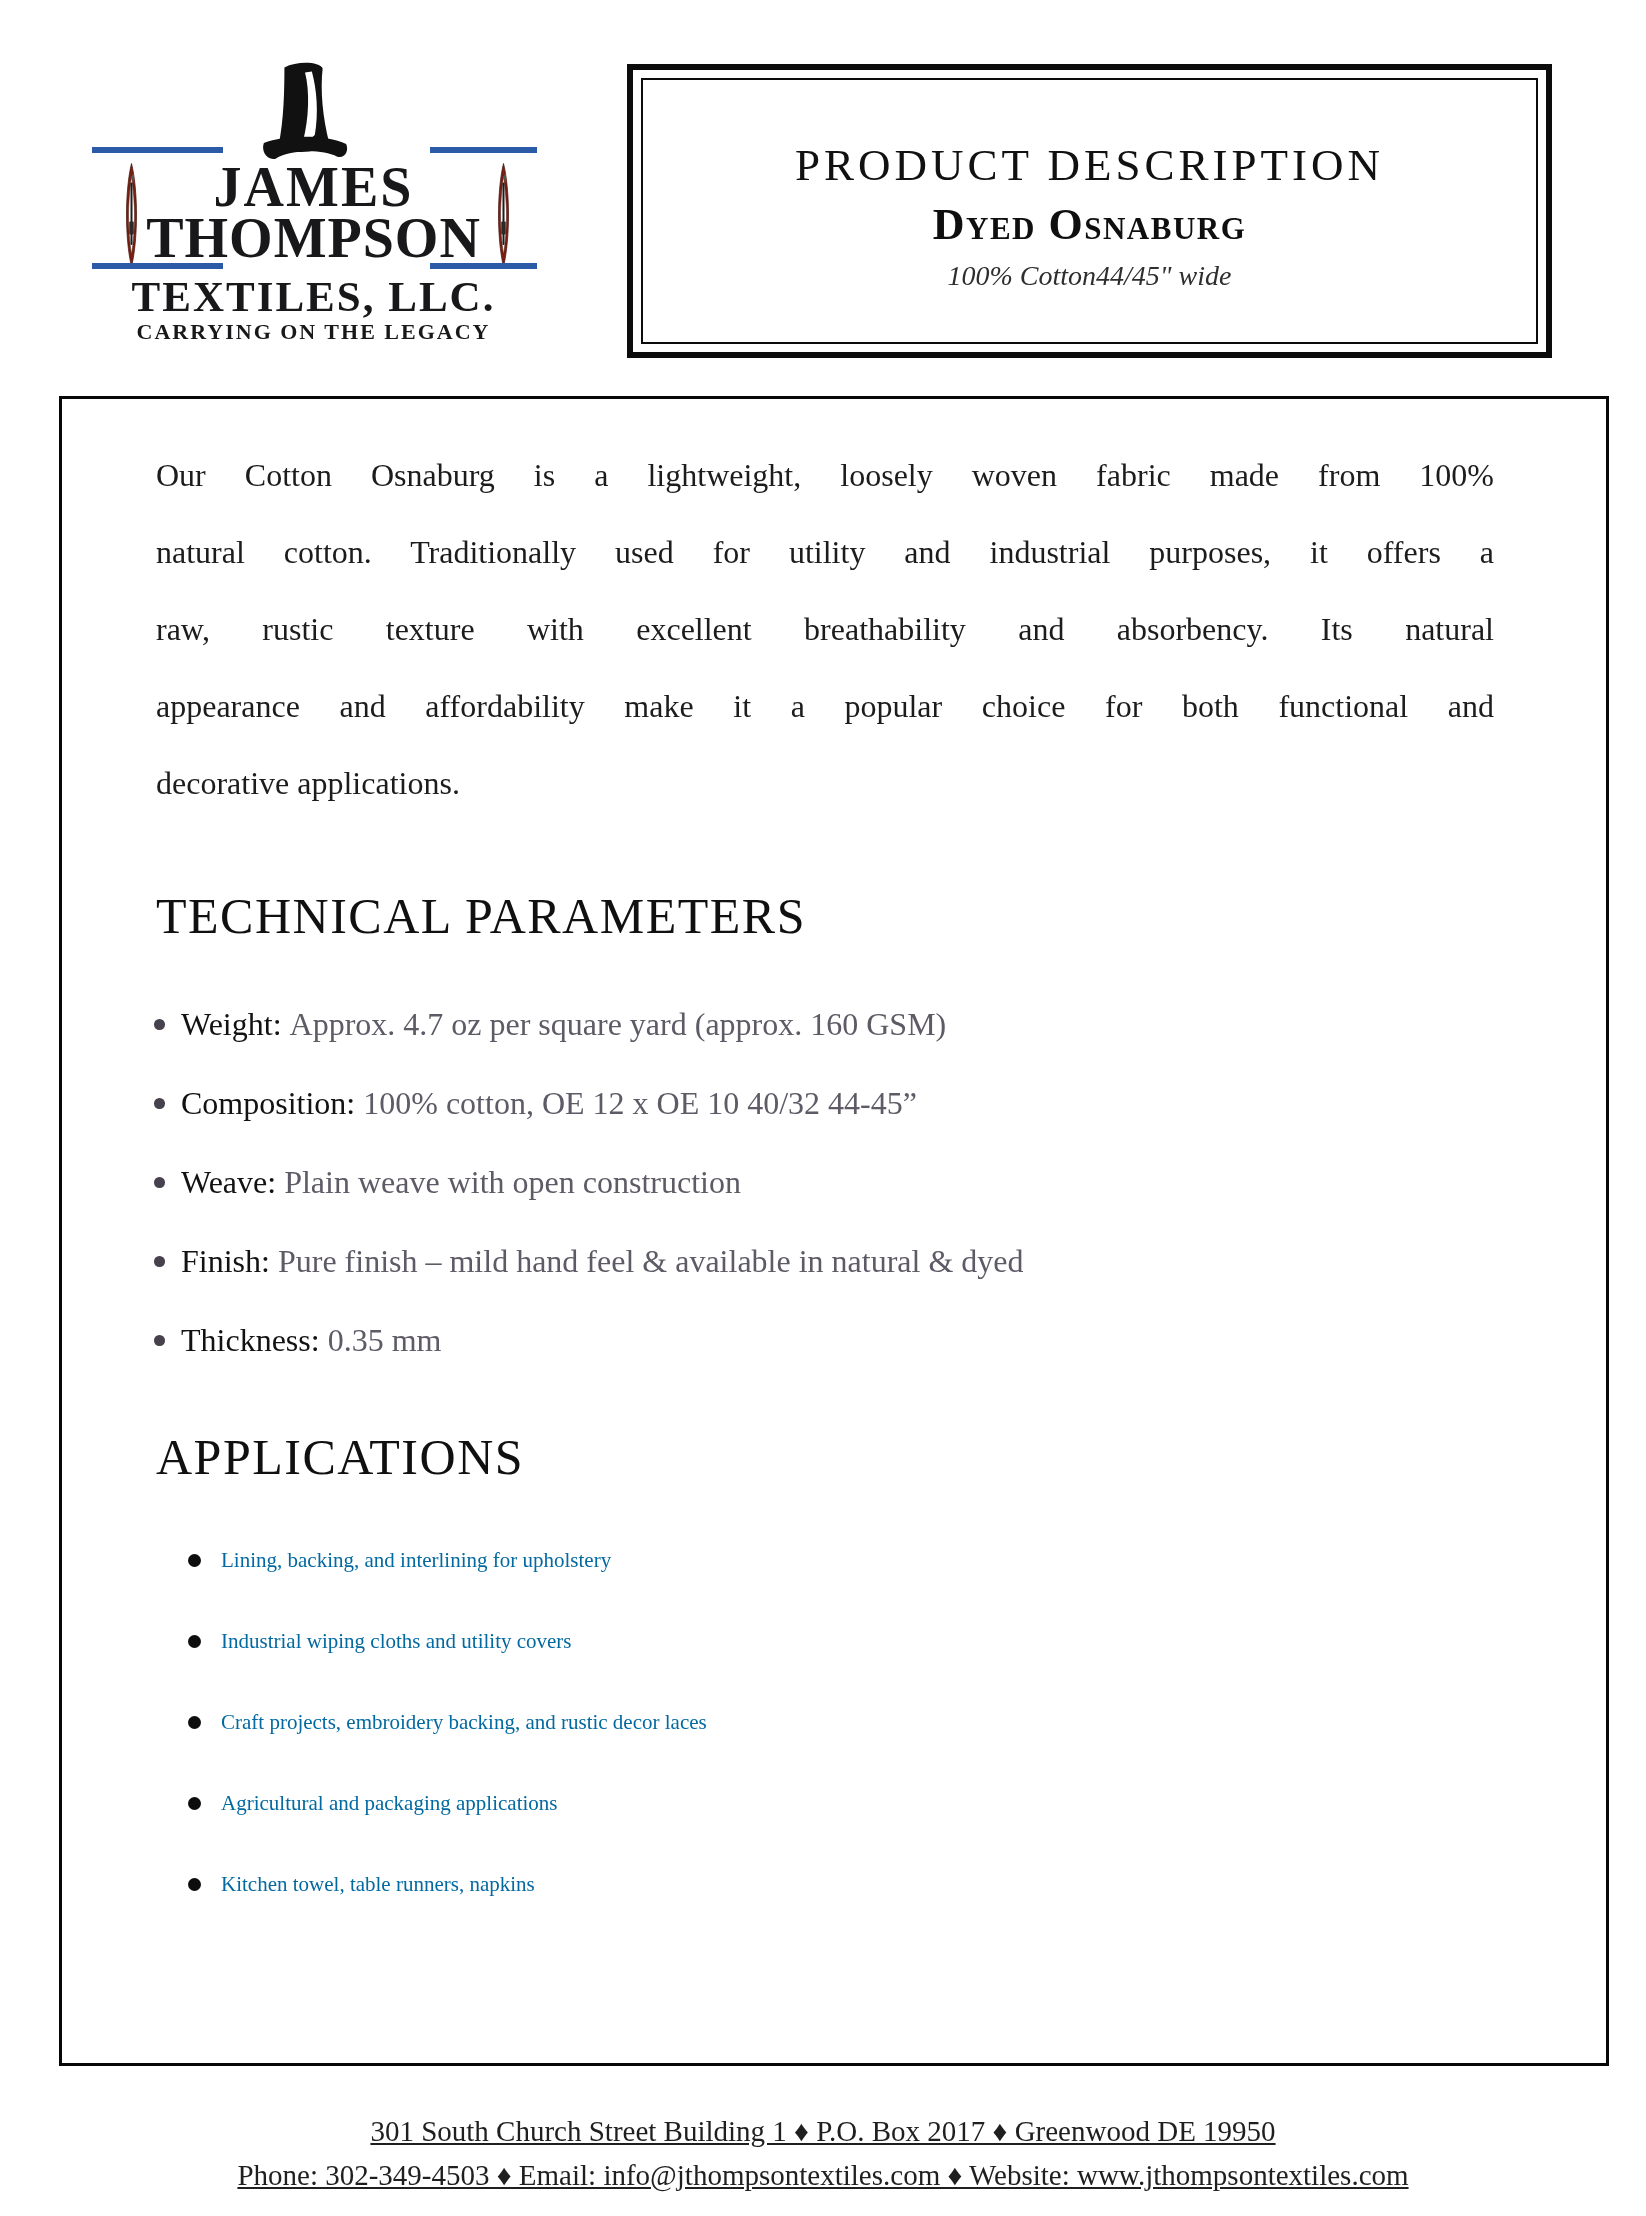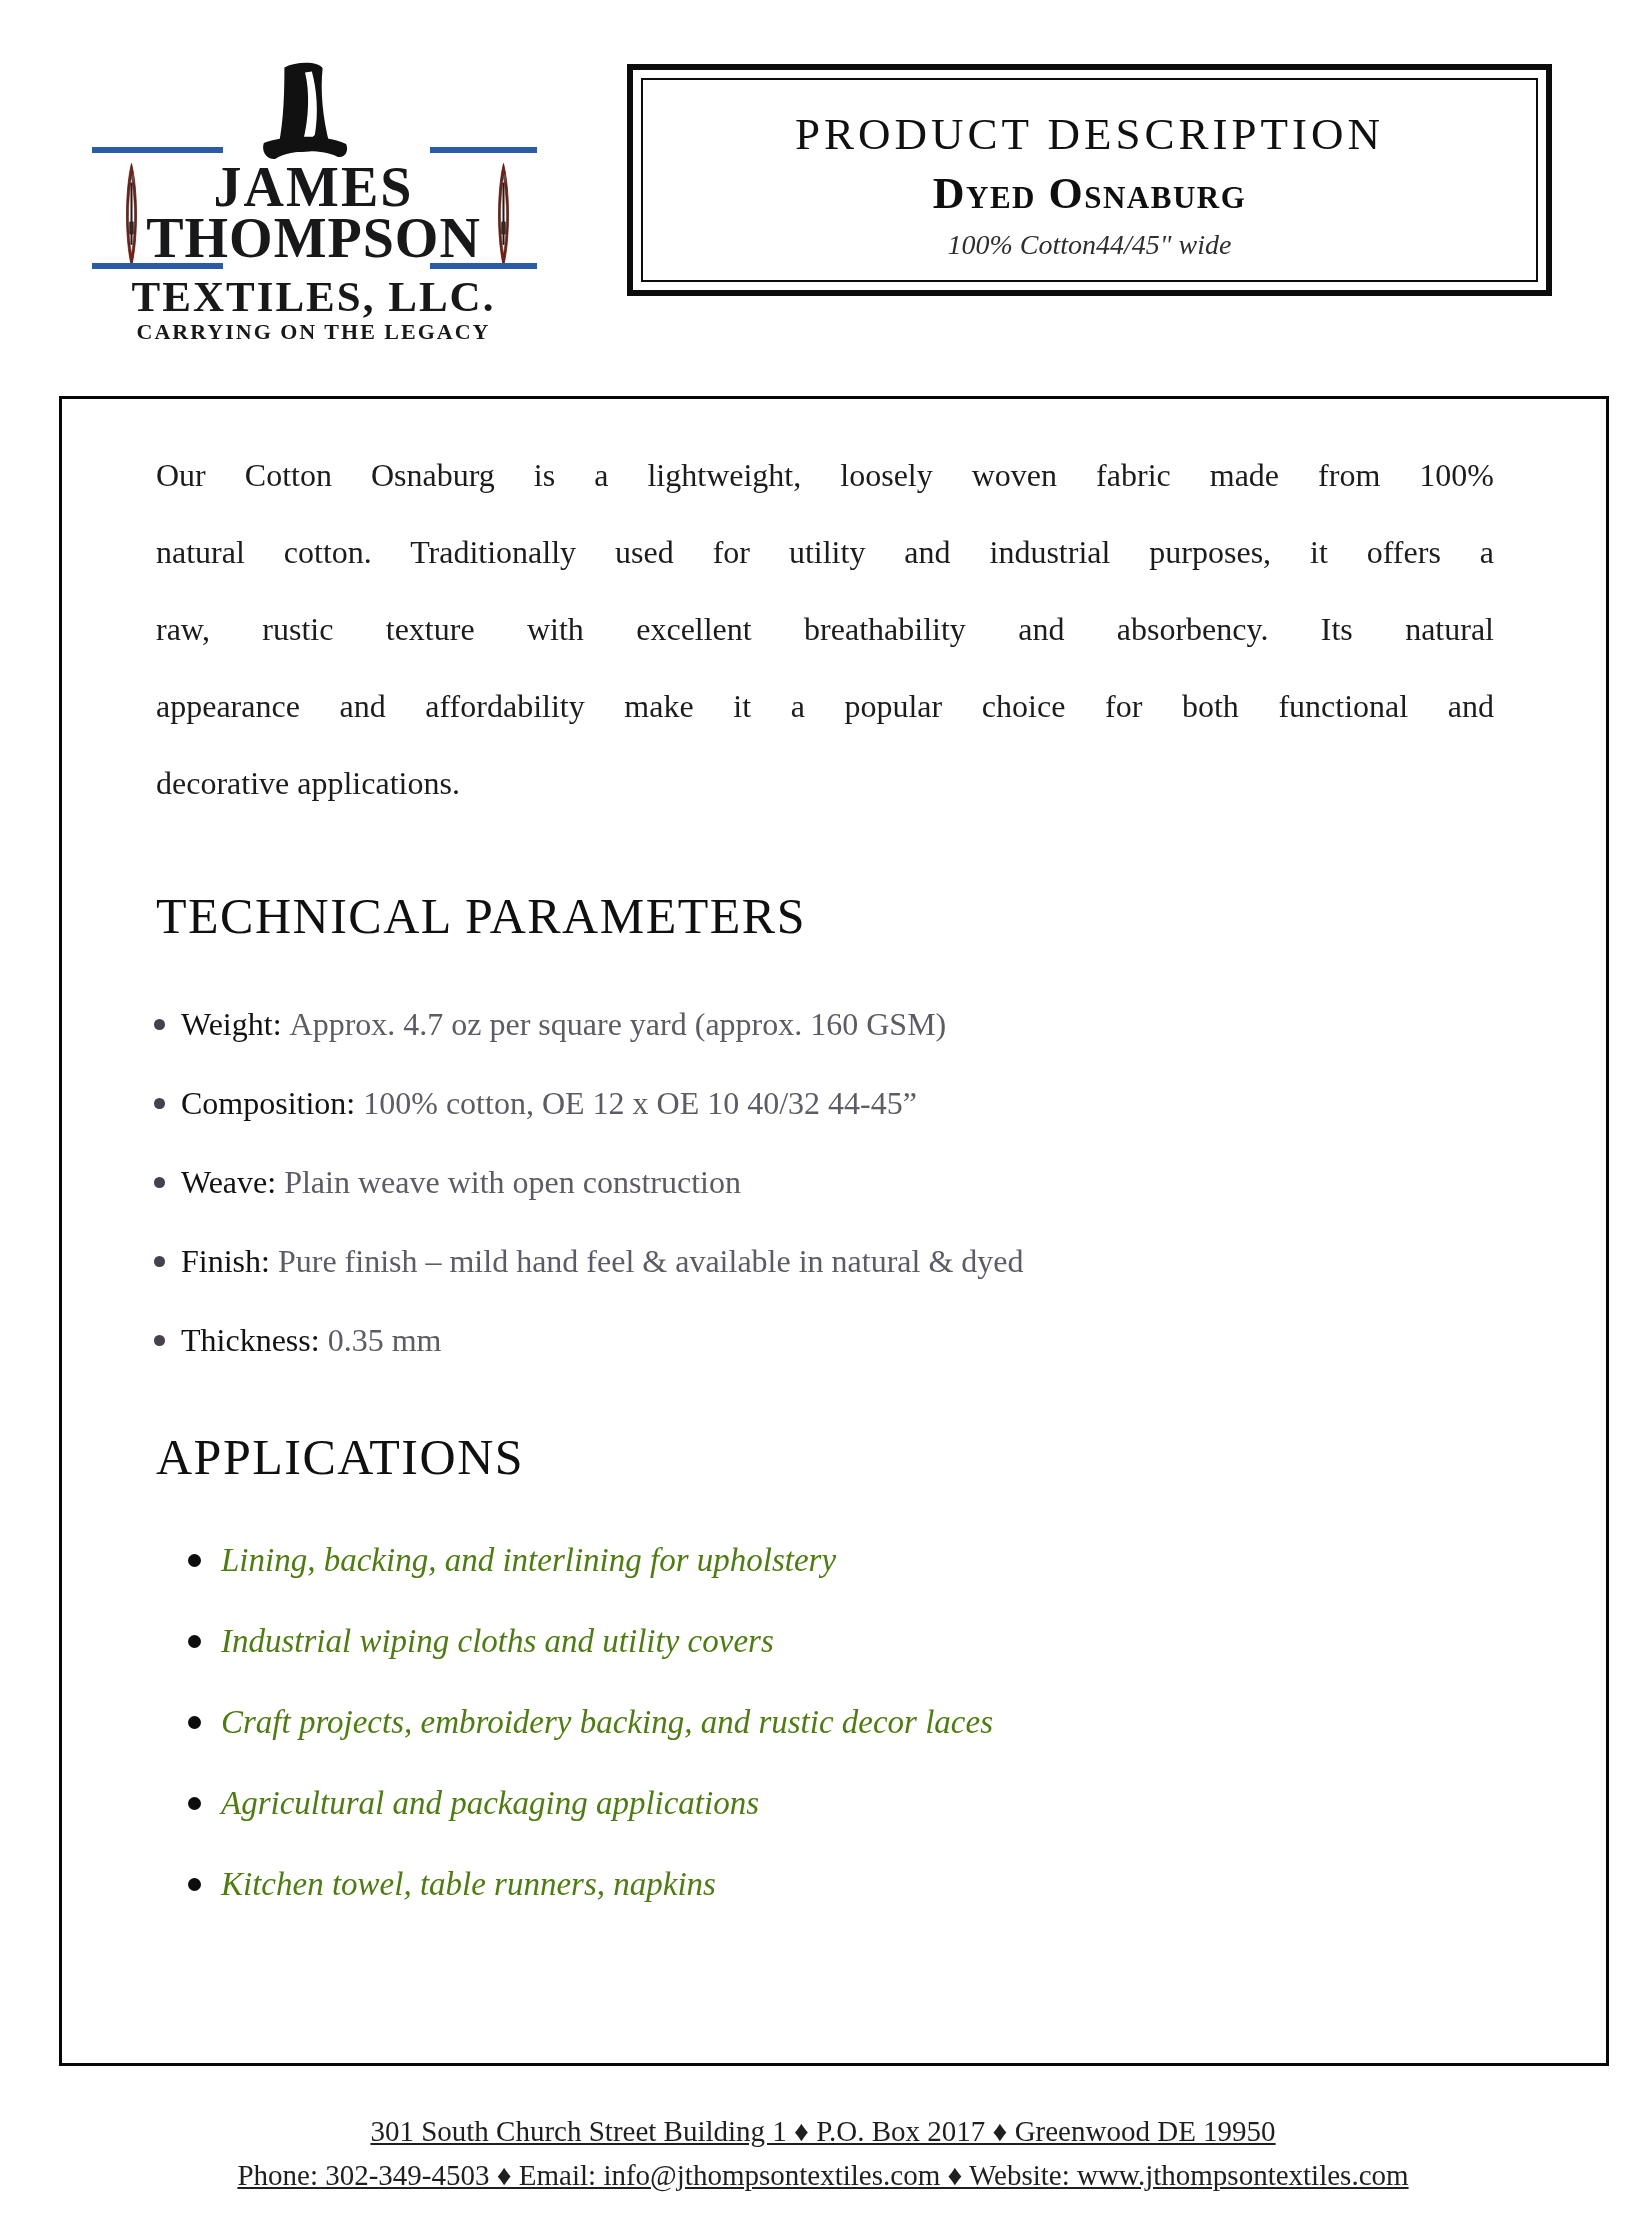--- a/index.html
+++ b/index.html
@@ -22,21 +22,21 @@
   .lg-james, .lg-thompson, .lg-textiles, .lg-tagline {
     position:absolute; left:0; width:100%; text-align:center; line-height:1; color:#18181a;
   }
   .lg-james    { top:104px; font-size:56px; font-weight:700; letter-spacing:2px; }
   .lg-thompson { top:155px; font-size:56px; font-weight:700; letter-spacing:1px; }
   .lg-textiles { top:220px; font-size:43px;  font-weight:700; letter-spacing:2px; }
   .lg-tagline  { top:266px; font-size:22px;  font-weight:700; letter-spacing:2px; }
 
   
   .prodbox {
-    position:absolute; left:627px; top:64px; width:925px; height:232px;
+    position:absolute; left:627px; top:64px; width:925px; height:294px;
     border:6px solid #0c0c0c; box-sizing:border-box; padding:7.6px; background:#fff;
   }
   .prodbox-inner {
     border:2.5px solid #0c0c0c; box-sizing:border-box; height:100%;
     display:flex; flex-direction:column; align-items:center; justify-content:center;
     gap:15px; padding-top:10px;
   }
   .pb-title { font-size:45px; letter-spacing:4px; color:#111; line-height:1; }
   .pb-name  { font-size:44px; font-weight:700; font-variant:small-caps; letter-spacing:1.5px; color:#0f0f0f; line-height:1; }
   .pb-specs { display:flex; }
@@ -64,21 +64,21 @@
   .tech li { position:relative; padding-left:25px; line-height:79px; font-size:32px; }
   .tech li::before {
     content:""; position:absolute; left:-2px; top:34px; width:10.6px; height:10.6px;
     border-radius:50%; background:#46414c;
   }
   .t-label { color:#121212; }
   .t-value { color:#5e5a66; margin-left:8px; }
 
   
   .apps { position:absolute; left:156px; top:1520px; width:1360px; margin:0; padding:0; list-style:none; }
-  .apps li { position:relative; padding-left:65px; line-height:81px; font-size:33px; color:#4d7c0f;font-style:italic; }
+  .apps li { position:relative; padding-left:65px; line-height:81px; font-size:21px; color:#0369a1; }
   .apps li::before {
     content:""; position:absolute; left:32px; top:34px; width:13px; height:13px;
     border-radius:50%; background:#0d0d0d;
   }
 
   
   .foot { position:absolute; left:0; top:2109px; width:100%; text-align:center; font-size:29px; line-height:44px; color:#1f1f1f;text-decoration:underline; }
 </style>
 </head>
 <body>

